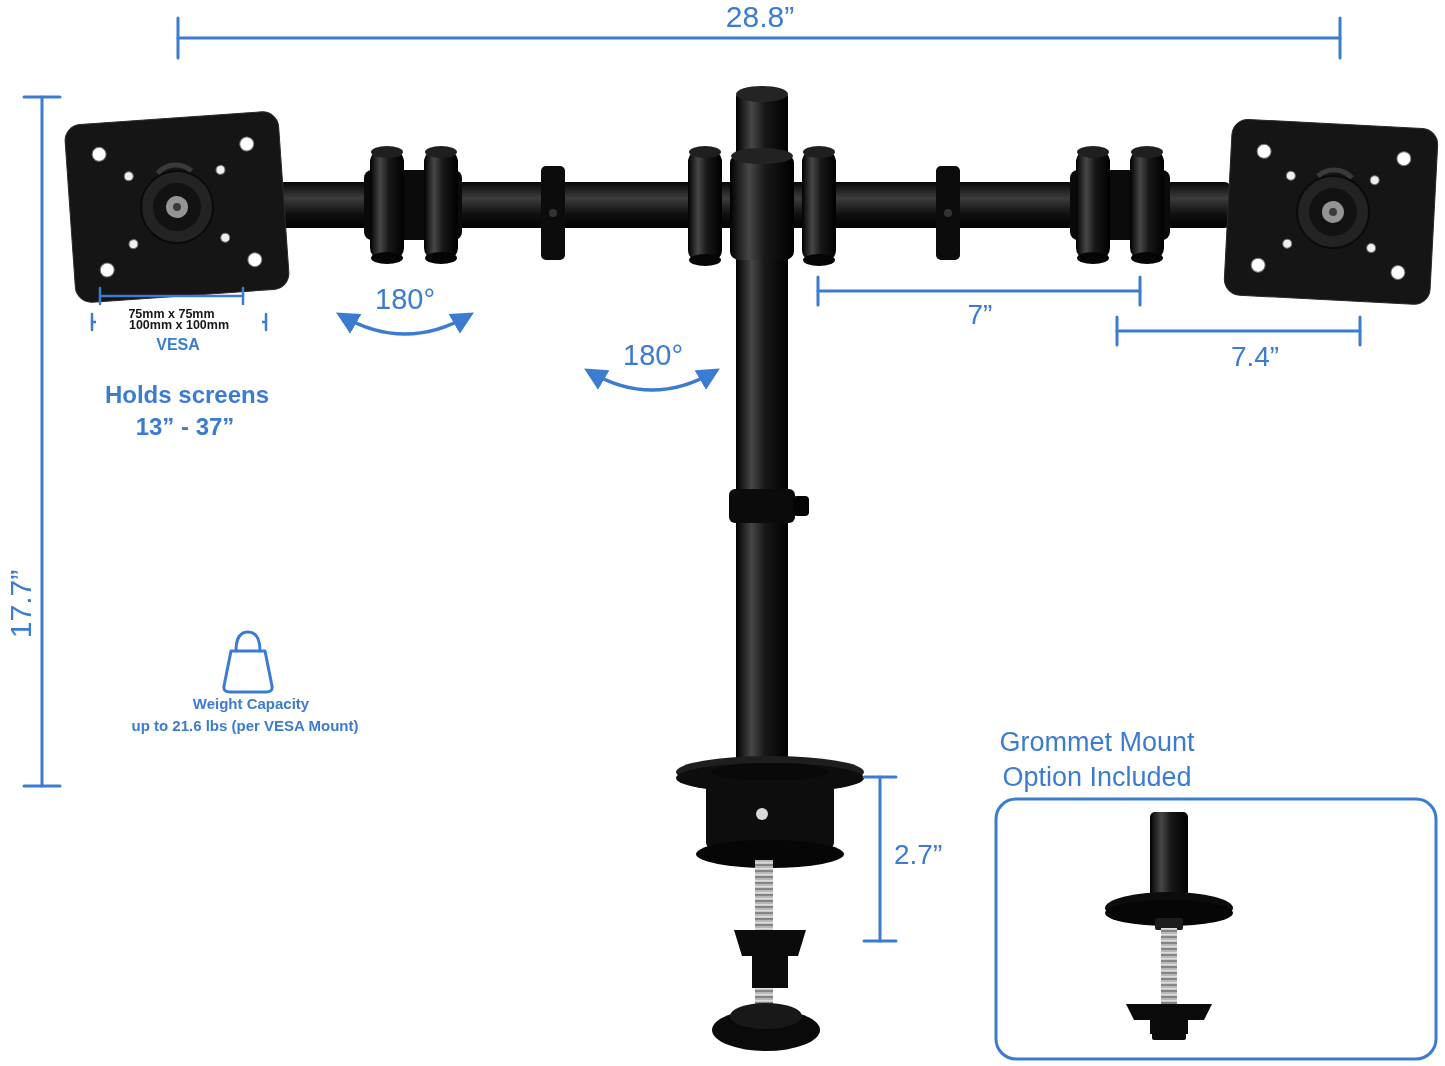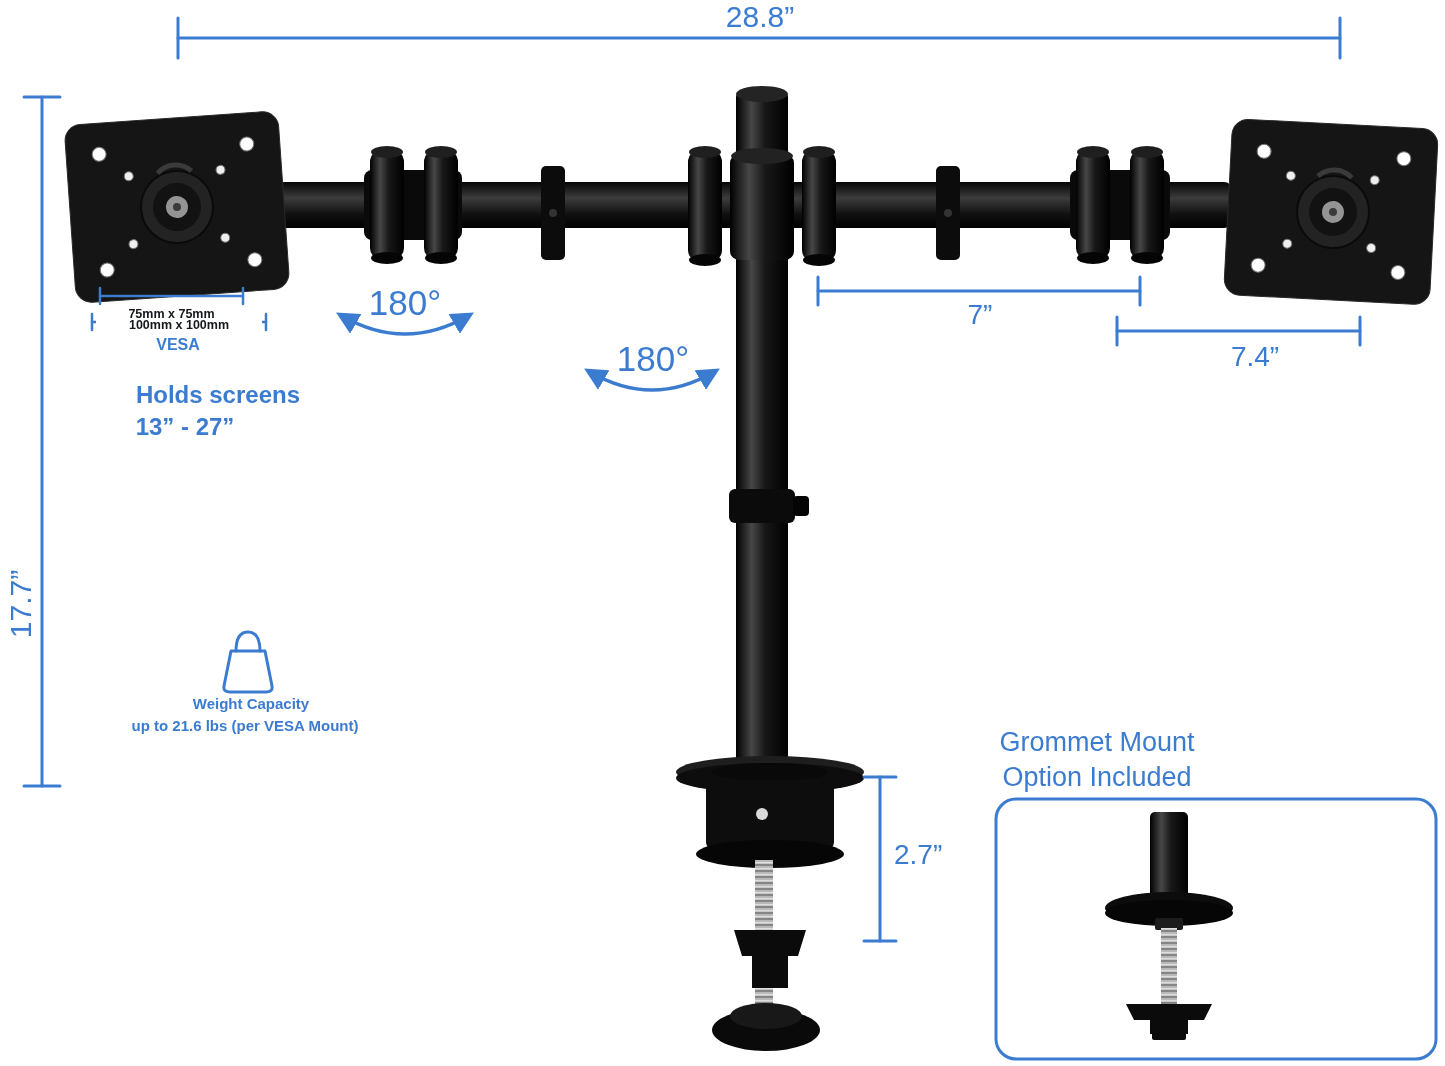--- a/index.html
+++ b/index.html
@@ -4,21 +4,21 @@
 <style>
   :root { --accent: #3b7cd0; }
   * { margin:0; padding:0; box-sizing:border-box; }
   html,body { background:#fff; font-family:"Liberation Sans", sans-serif; }
   .stage { position:relative; width:1445px; height:1066px; background:#fff; overflow:hidden; }
   .stage svg.scene { position:absolute; left:0; top:0; }
   .lbl { position:absolute; color:var(--accent); line-height:1.1; white-space:nowrap; }
   .center { text-align:center; }
   .dim-xl { font-size:30px; }
   .dim-lg { font-size:28px; }
-  .rot { font-size:35px; }
+  .rot { font-size:29px; }
   .vesa-mm { font-size:12.5px; font-weight:bold; color:#15181c; background:#fff; padding:1px 4px;margin-top:20px; }
   .vesa-name { font-size:16px; font-weight:bold; }
   .holds { font-size:24px; font-weight:bold; }
   .wcap { font-size:15px; font-weight:bold; }
   .grom { font-size:27px; }
   .rot90 { transform:rotate(-90deg); transform-origin:center center; }
   .dimline { stroke:var(--accent); stroke-width:3; stroke-linecap:round; }
   .thinline { stroke:var(--accent); stroke-width:2.5; stroke-linecap:round; }
   .arc { stroke:var(--accent); stroke-width:3.5; fill:none; }
   .arrowhead { fill:var(--accent); }
@@ -230,23 +230,23 @@
   <div class="lbl dim-lg center" style="left:1200px; top:342px; width:110px;">7.4”</div>
 
   <div class="lbl dim-lg" style="left:894px; top:840px;">2.7”</div>
 
   <div class="lbl vesa-mm center" style="left:104px; top:287px; width:135px;">75mm x 75mm</div>
 
   <div class="lbl vesa-mm center" style="left:96px; top:298px; width:166px;">100mm x 100mm</div>
 
   <div class="lbl vesa-name center" style="left:128px; top:336px; width:100px;">VESA</div>
 
-  <div class="lbl holds center" style="left:100px; top:382px; width:200px;text-align:right;">Holds screens</div>
-
-  <div class="lbl holds center" style="left:85px; top:414px; width:200px;">13” - 27”</div>
+  <div class="lbl holds center" style="left:87px; top:382px; width:200px;">Holds screens</div>
+
+  <div class="lbl holds center" style="left:85px; top:414px; width:200px;">13” - 37”</div>
 
   <div class="lbl wcap center" style="left:151px; top:696px; width:200px;">Weight Capacity</div>
 
   <div class="lbl wcap center" style="left:90px; top:718px; width:310px;">up to 21.6 lbs (per VESA Mount)</div>
 
   <div class="lbl grom center" style="left:947px; top:728px; width:300px;">Grommet Mount</div>
 
   <div class="lbl grom center" style="left:947px; top:763px; width:300px;">Option Included</div>
 
 </div>

